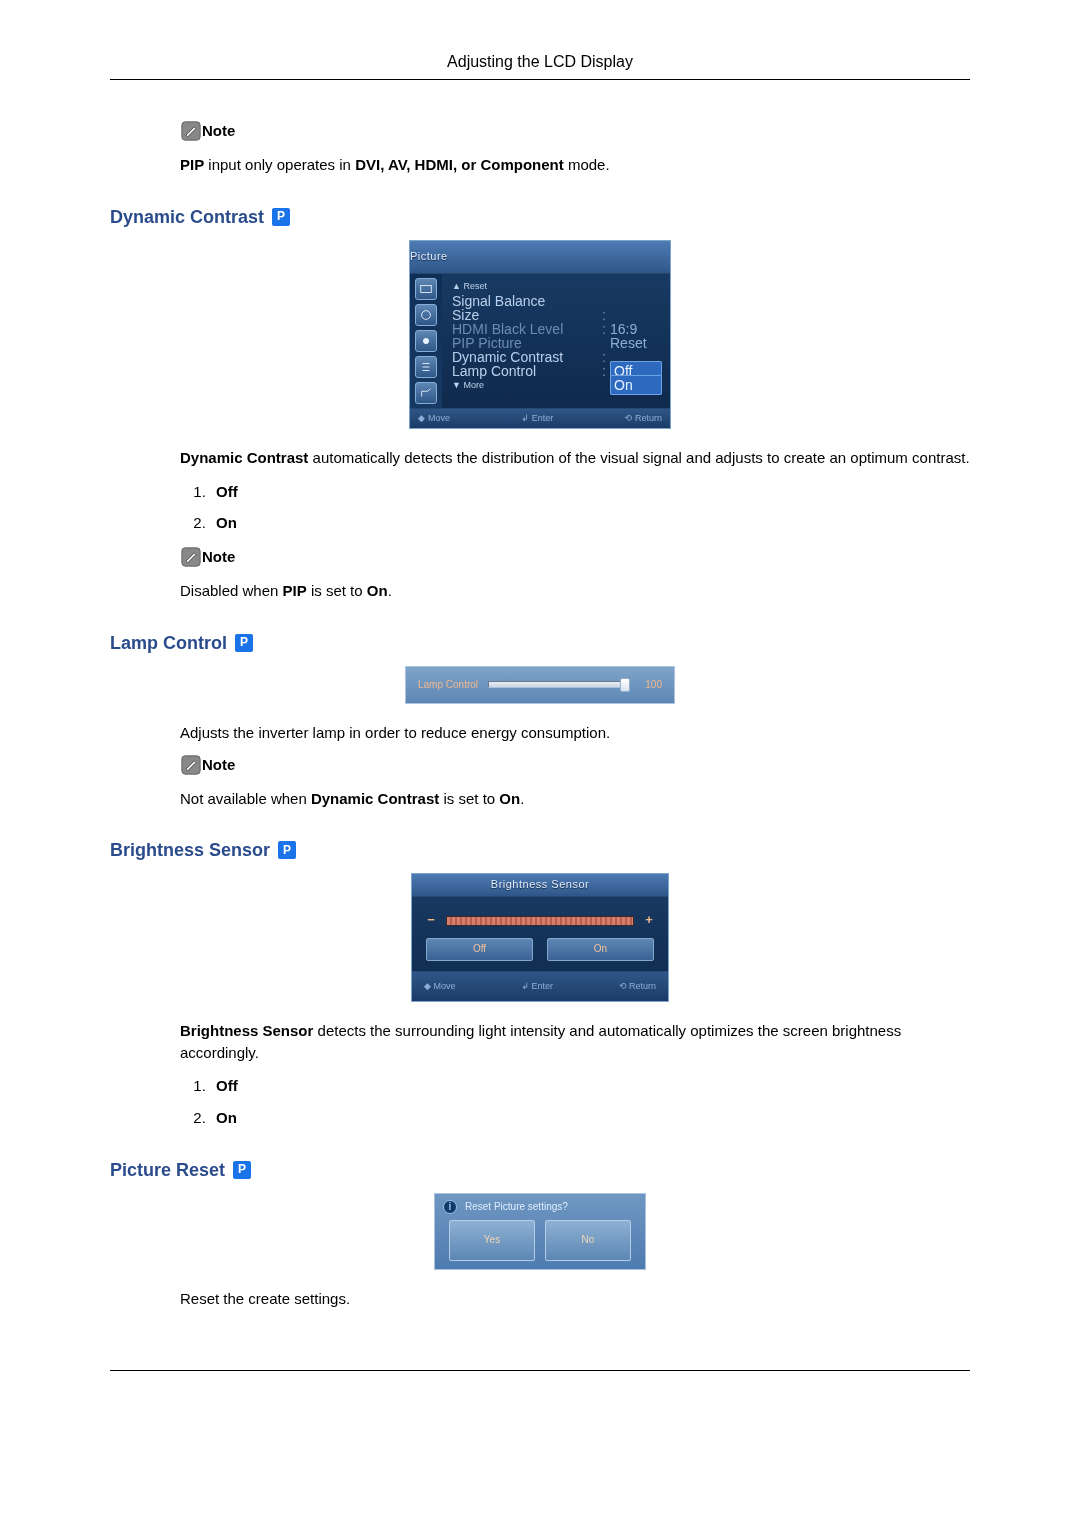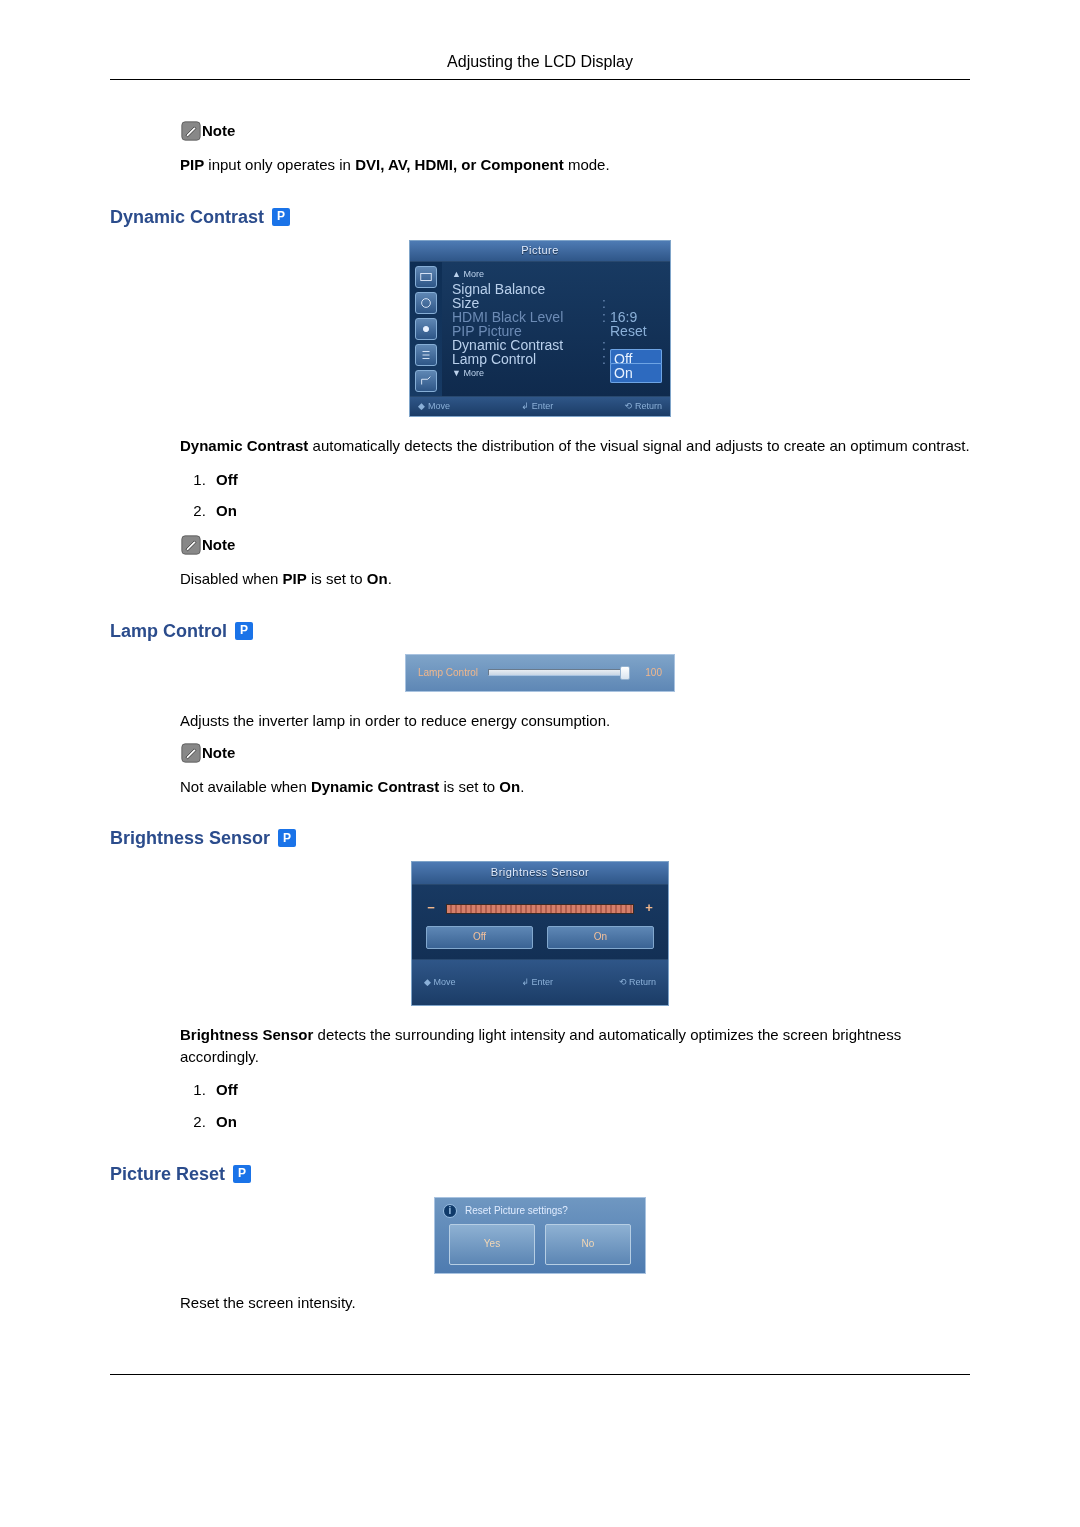--- a/index.html
+++ b/index.html
@@ -88,22 +88,21 @@
   .osd-picture {
     width: 262px;
     background: linear-gradient(#0b2a4d, #1a3c66 10%, #153057);
     border: 1px solid #7fa4c9;
     color: #cfe0f5;
     font-size: 10px;
     display: flex;
     flex-direction: column;
   }
   .osd-title {
-    text-align: center;
-    padding: 2px 0;
+    padding: 8px 0;
     font-size: 11px;
     color: #e0ecff;
     border-bottom: 1px solid #28486e;
     background: linear-gradient(#4e7bb4,#2f5688);
     letter-spacing: .5px;
     text-shadow: 0 1px 1px rgba(0,0,0,.6);
   }
   .osd-body { display: flex; }
   .osd-iconcol {
     width: 32px;
@@ -205,21 +204,21 @@
   }
   .bs-btn {
     flex:1; text-align:center;
     background:linear-gradient(#5e87b5,#3a6394);
     border:1px solid #82a8ce;
     color:#f4c09b; padding:3px 0; border-radius:2px;
     font-size:10px;
   }
   .bs-footer {
     display:flex; justify-content:space-between;
-    padding:16px 12px; font-size:9px; color:#8bb0d8;
+    padding:8px 12px; font-size:9px; color:#8bb0d8;
     background: linear-gradient(#2f5688,#1b3c66);
   }
 
   
   .pr-box {
     width: 212px;
     border:1px solid #a9c3e0;
     background: linear-gradient(#6f97c1,#4e7bb0);
     padding:6px 8px 8px;
     color:#e0ecff; font-size:10px;
@@ -288,21 +287,21 @@
               <path d="M4 4h8M4 8h8M4 12h8" stroke="#e8f1ff" fill="none"></path>
             </svg>
           </div>
         <div class="osd-ic">
             <svg viewBox="0 0 16 16">
               <path d="M3 12 V6 H10 L13 3" stroke="#e8f1ff" fill="none"></path>
             </svg>
           </div>
       </div>
       <div class="osd-list">
-        <div class="osd-more">▲ More</div>
+        <div class="osd-more">▲ Reset</div>
         <div class="osd-row">
             <span class="lab">Signal Balance</span>
           </div>
         <div class="osd-row">
           <span class="lab">Size</span>
             <span class="sep">:</span>
             <span class="val">16:9</span>
         </div>
         <div class="osd-row">
           <span class="lab dim">HDMI Black Level</span>
@@ -439,15 +438,15 @@
       <div class="pr-info">i</div>
       <span>Reset Picture settings?</span>
     </div>
     <div class="pr-btn-row">
       <div class="pr-btn">Yes</div>
       <div class="pr-btn">No</div>
     </div>
   </div>
 </div>
 
-<p class="body-text">Reset the screen intensity.</p>
+<p class="body-text">Reset the create settings.</p>
 
 <div class="bottom-rule"></div>
 
 </body></html>

